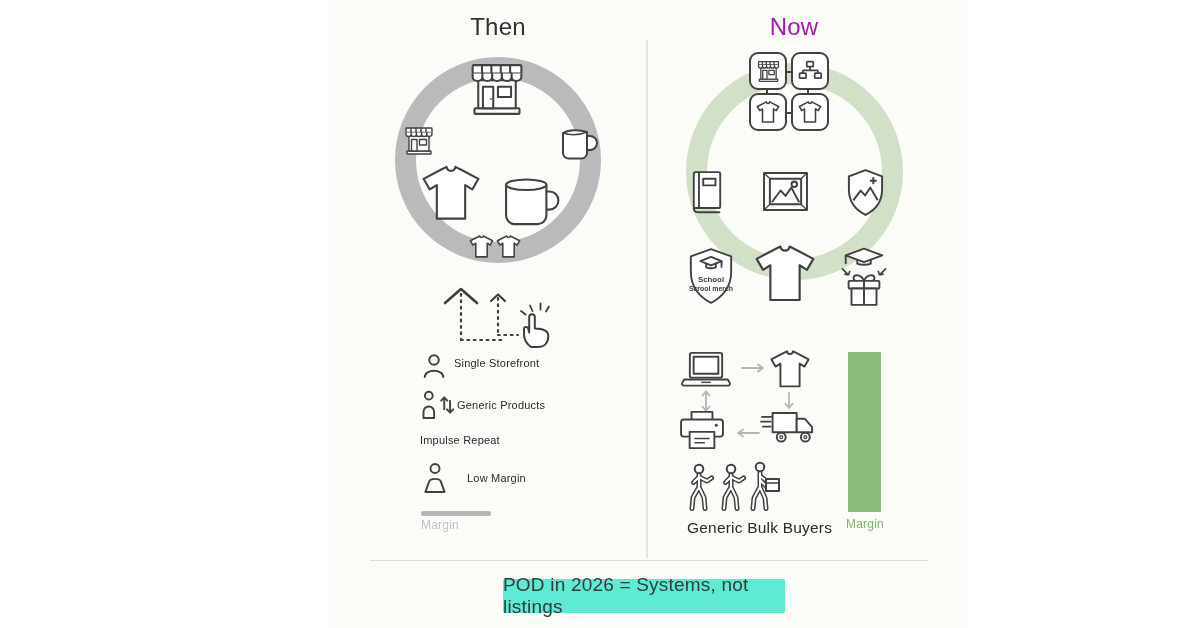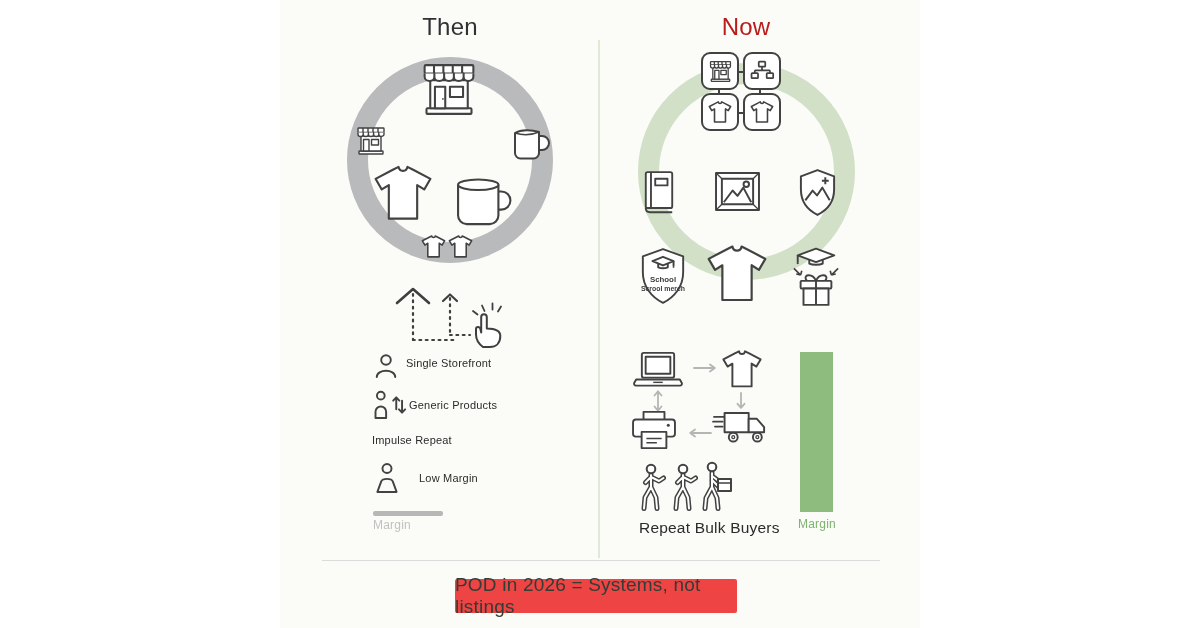--- a/index.html
+++ b/index.html
@@ -1,17 +1,17 @@
 <!DOCTYPE html>
 <html><head>
 <meta charset="utf-8">
 <style>
   html,body{margin:0;padding:0;background:#ffffff;}
   #canvas{position:relative;width:1104px;height:628px;background:#ffffff;overflow:hidden;
-          font-family:"Liberation Sans",sans-serif;color:#2d2d2d;}
+          font-family:"Liberation Sans",sans-serif;color:#2d2d2d;margin-left:48px;}
   .abs{position:absolute;}
   .panel{background:#fbfbf8;}
   .ring{border-radius:50%;box-sizing:border-box;background:transparent;}
   .col-title{font-size:24px;font-weight:500;text-align:center;letter-spacing:.2px;}
   .label{font-size:11px;font-weight:400;color:#2b2b2b;letter-spacing:.2px;white-space:nowrap;}
   .small-label{font-size:12px;letter-spacing:.2px;white-space:nowrap;}
   .cell{box-sizing:border-box;width:38px;height:38px;background:#fff;border:2px solid #424242;
         border-radius:9px;display:flex;align-items:center;justify-content:center;}
   .connector{background:#424242;}
   .banner{display:flex;align-items:center;justify-content:center;border-radius:2px;
@@ -122,21 +122,21 @@
       <path d="M2.5 30 L6.5 19 C8 15.5 17 15.5 18.5 19 L22.5 30 Z"></path>
     </g>
   </svg>
   <div class="abs label" style="left:419px;top:472px;">Low Margin</div>
 
   <div class="abs" style="left:373px;top:511px;width:70px;height:4.5px;background:#b7b7b7;border-radius:2px;"></div>
   <div class="abs small-label" style="left:373px;top:518px;color:#c1c1c1;">Margin</div>
 
   <div class="abs" style="left:598px;top:40px;width:2px;height:518px;background:#dfe9d6;"></div>
 
-  <div class="abs col-title" style="left:686px;top:13px;width:120px;color:#b91c1c;">Now</div>
+  <div class="abs col-title" style="left:686px;top:13px;width:120px;color:#a21caf;">Now</div>
 
   <div class="abs ring" style="left:638px;top:63px;width:217px;height:217px;border:21px solid #d1e0c6;"></div>
 
   <div class="abs connector" style="left:738px;top:71px;width:5px;height:2px;"></div>
   <div class="abs connector" style="left:738px;top:112px;width:5px;height:2px;"></div>
   <div class="abs connector" style="left:718px;top:88px;width:2px;height:6px;"></div>
   <div class="abs connector" style="left:759px;top:88px;width:2px;height:6px;"></div>
 
   <div class="abs cell" style="left:701px;top:52px;">
     <svg width="25" height="23" viewBox="0 0 64 60">
@@ -291,20 +291,20 @@
   </svg>
   <svg class="abs" style="left:700px;top:462px;" width="36" height="50" viewBox="0 0 36 50">
     <g fill="none" stroke-linecap="round" stroke-linejoin="round">
       <path d="M12 11 V25 M12 14 L20 20 M12 18 L19 25 M12 25 L6 36 L5 46.5 M12 25 L17 36 L18 46.5" stroke="#424242" stroke-width="5"></path>
       <path d="M12 11 V25 M12 14 L20 20 M12 18 L19 25 M12 25 L6 36 L5 46.5 M12 25 L17 36 L18 46.5" stroke="#fff" stroke-width="2"></path>
       <circle cx="12" cy="5" r="4.3" stroke="#424242" stroke-width="2" fill="#fff"></circle>
       <rect x="18" y="17" width="13" height="12" fill="#fff" stroke="#424242" stroke-width="2"></rect>
       <path d="M18 21 H31" stroke="#424242" stroke-width="1.3"></path>
     </g>
   </svg>
-  <div class="abs label" style="left:639px;top:519px;font-size:15.5px;">Repeat Bulk Buyers</div>
+  <div class="abs label" style="left:639px;top:519px;font-size:15.5px;">Generic Bulk Buyers</div>
 
   <div class="abs" style="left:800px;top:352px;width:33px;height:160px;background:#8dbc7e;"></div>
   <div class="abs small-label" style="left:797px;top:517px;width:40px;text-align:center;color:#7cb46d;">Margin</div>
 
   <div class="abs" style="left:322px;top:560px;width:558px;height:1px;background:#dbdbdb;"></div>
-  <div class="abs banner" style="left:455px;top:579px;width:282px;height:34px;background:#ef4444;">POD in 2026 = Systems, not listings</div>
+  <div class="abs banner" style="left:455px;top:579px;width:282px;height:34px;background:#5eead4;">POD in 2026 = Systems, not listings</div>
 </div>
 
 </body></html>

